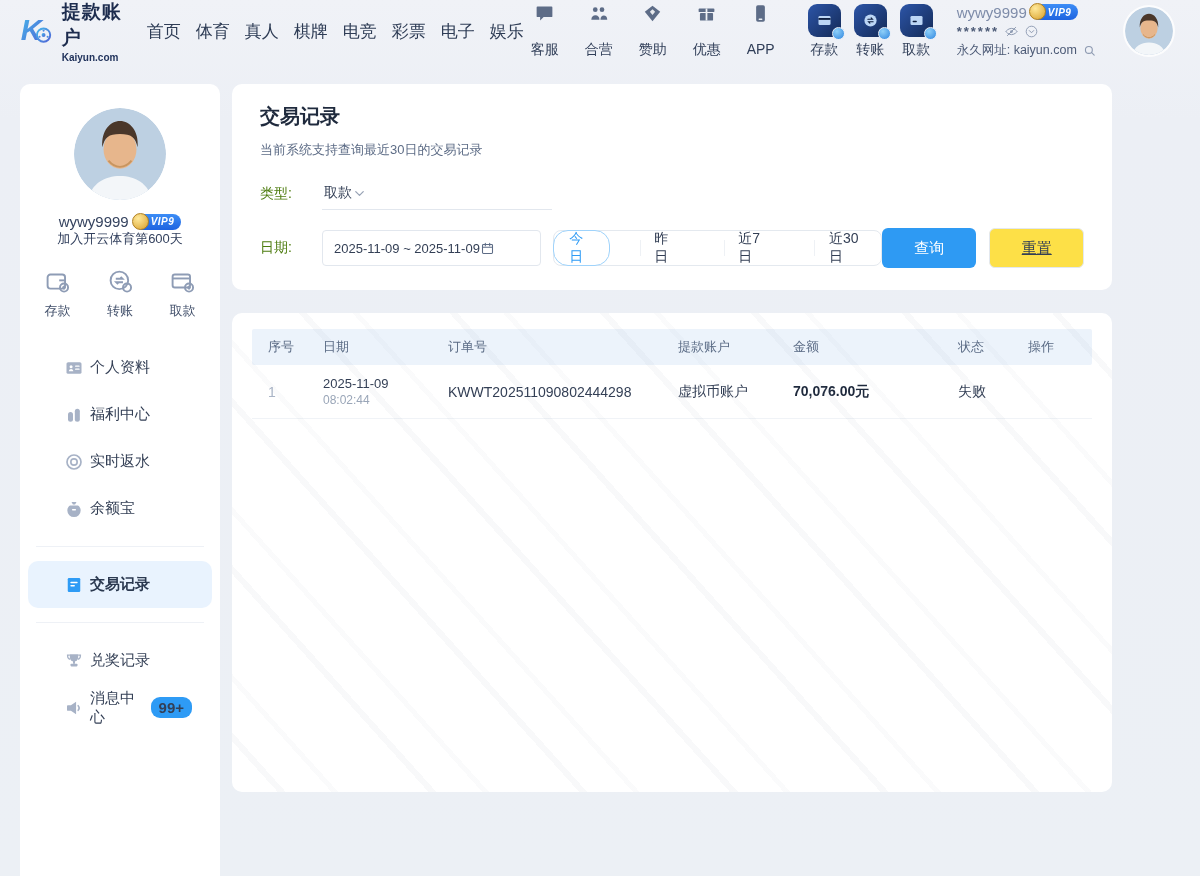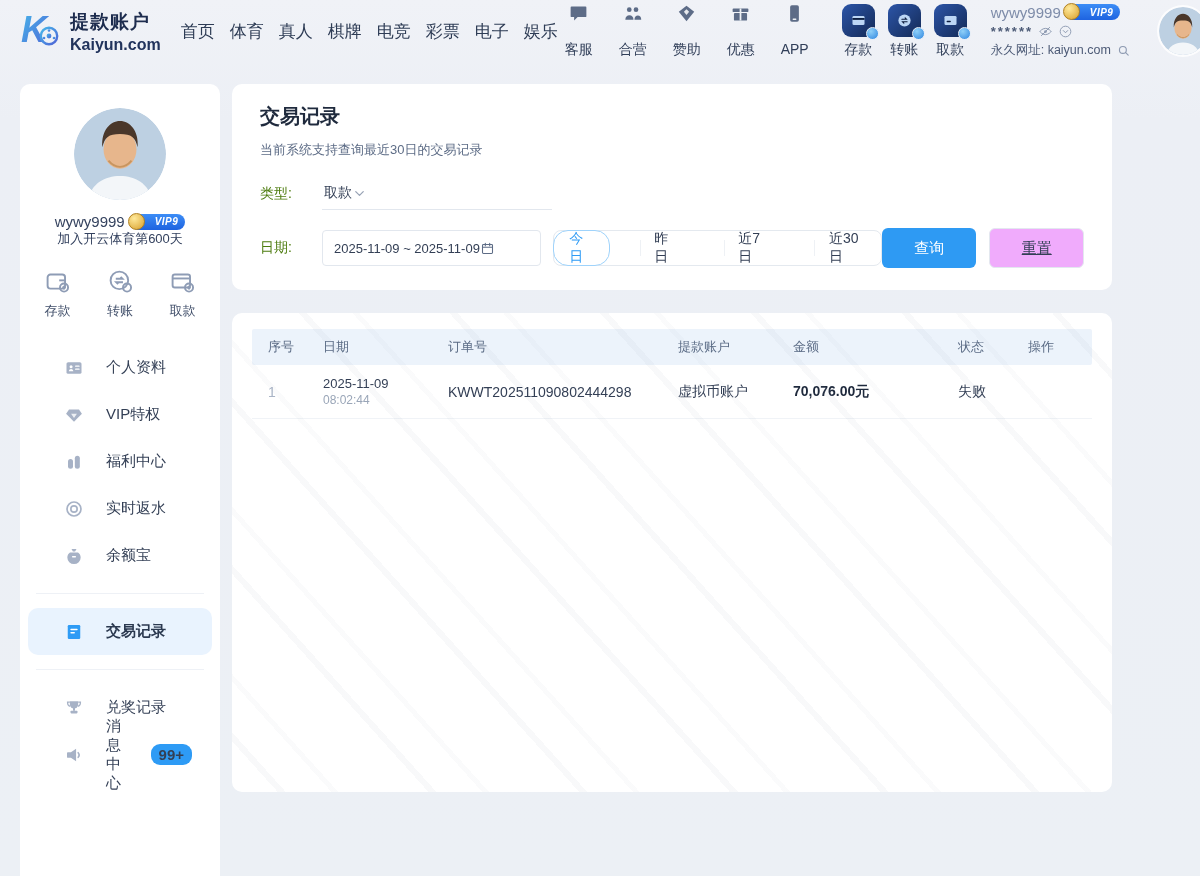--- a/index.html
+++ b/index.html
@@ -9,21 +9,21 @@
     background:linear-gradient(180deg,#f0f2f7 0%,#ecefF5 120px,#ecf0f5 100%);
     color:#333f55; overflow:hidden; position:relative;
   }
   .icn { width:1em; height:1em; display:block; }
 
   
   .topbar { height:62px; display:flex; align-items:center; padding:0 85px 0 20px; }
   .logo { display:flex; align-items:center; gap:6px; cursor:pointer; }
   .logo-mark { width:44px; height:44px; }
   .logo-cn { font-size:19px; font-weight:bold; color:#1d2c4e; letter-spacing:1px; }
-  .logo-en { font-size:16px; font-weight:bold; color:#21335c; margin-top:1px; }
+  .logo-en { font-size:10px; font-weight:bold; color:#21335c; margin-top:1px; }
   .mainnav { display:flex; gap:15px; margin-left:20px; }
   .nav-item { font-size:17px; color:#2e3c55; cursor:pointer; white-space:nowrap; }
   .topspacer { flex:1; }
   .quick-links { display:flex; gap:12px; }
   .ql-item { display:flex; flex-direction:column; align-items:center; gap:17px; cursor:pointer; width:42px; }
   .ql-item .icn { font-size:21px; color:#5d6c87; }
   .ql-item span { font-size:14px; color:#303e58; white-space:nowrap; }
   .wallet-links { display:flex; gap:13px; margin-left:26px; }
   .wl-item { display:flex; flex-direction:column; align-items:center; gap:4px; cursor:pointer; }
   .wl-icon { width:33px; height:33px; border-radius:9px; position:relative;
@@ -31,21 +31,21 @@
     display:flex; align-items:center; justify-content:center; }
   .wl-icon .icn { font-size:17px; color:#bcd6f5; }
   .wl-badge { position:absolute; right:-4px; bottom:-3px; width:13px; height:13px; border-radius:50%;
     background:radial-gradient(circle at 35% 30%,#8fd0f8,#2f86e0); border:1px solid #e6eef7; }
   .wl-item span { font-size:14px; color:#303e58; white-space:nowrap; }
 
   .user-block { margin-left:24px; display:flex; flex-direction:column; gap:3px; min-width:158px; }
   .user-line { display:flex; align-items:center; gap:5px; }
   .username { font-size:15px; color:#7e8ca9; }
   .vipbadge { position:relative; display:inline-flex; align-items:center; height:16px;
-    background:linear-gradient(180deg,#3c8df6,#1e63e0); border-radius:9px; padding:0 7px 0 24px;text-align:center; }
+    background:linear-gradient(180deg,#3c8df6,#1e63e0); border-radius:9px; padding:0 7px 0 16px;text-align:center; }
   .vipbadge .gold { position:absolute; left:-3px; top:-1px; width:17px; height:17px; border-radius:50%;
     background:radial-gradient(circle at 35% 30%,#ffe99a,#d8a02c); border:1px solid #b07f1e; }
   .vipbadge b { font-size:10px; color:#fff; font-style:italic; letter-spacing:.5px; }
   .masked { font-size:13px; letter-spacing:2px; color:#4c5a76; font-weight:bold; }
   .user-line .mini { font-size:15px; color:#8d9ab1; cursor:pointer; }
   .sitenote { font-size:12.5px; color:#4c5a76; }
   .avatar-ring { width:48px; height:48px; border-radius:50%; margin-left:10px; overflow:hidden; flex:none;
     box-shadow:0 0 0 2px rgba(255,255,255,.8); cursor:pointer; }
 
   
@@ -56,21 +56,21 @@
   .side-avatar { width:92px; height:92px; border-radius:50%; margin:0 auto; overflow:hidden; }
   .side-name { display:flex; align-items:center; justify-content:center; gap:6px; margin-top:13px; }
   .side-name .nm { font-size:15px; color:#35435f; }
   .side-join { text-align:center; font-size:13px; color:#33415e; margin-top:0; }
   .side-actions { display:flex; justify-content:space-between; padding:0 24px; margin-top:20px; }
   .sa-item { display:flex; flex-direction:column; align-items:center; gap:7px; cursor:pointer; }
   .sa-item .icn { font-size:27px; color:#8e9cb5; }
   .sa-item span { font-size:13px; color:#42506b; }
   .menu { margin-top:24px; }
   .menu-divider { border-top:1px solid #eef1f6; margin:14px 16px; }
-  .menu-item { display:flex; align-items:center; gap:22px; height:47px; padding-left:36px; cursor:pointer; margin:0 8px; border-radius:10px; }
+  .menu-item { display:flex; align-items:center; gap:6px; height:47px; padding-left:36px; cursor:pointer; margin:0 8px; border-radius:10px; }
   .menu-item .icn { font-size:20px; color:#a7b2c6; flex:none; }
   .menu-item span { font-size:15px; color:#333f55; }
   .menu-item.active { background:#e9f3fe; }
   .menu-item.active .icn { color:#2e9bf5; }
   .menu-item.active span { color:#2b3950; font-weight:bold; }
   .menu-badge { margin-left:auto; margin-right:20px; background:#2e9bf5; color:#fff; font-size:11px;
     padding:2px 8px; border-radius:9px; font-weight:bold; }
 
   
   .main { width:880px; display:flex; flex-direction:column; gap:23px; }
@@ -87,21 +87,21 @@
   .dateinput .val { font-size:13px; color:#333f55; }
   .dateinput .icn { margin-left:auto; font-size:15px; color:#5d6c86; }
   .segmented { display:flex; align-items:stretch; height:36px; border:1px solid #e4e9ef; border-radius:8px; background:#fff; margin-left:12px; }
   .seg { display:flex; align-items:center; padding:0 14.5px; font-size:14px; color:#333f55; cursor:pointer; position:relative;margin-left:31px; }
   .seg + .seg::before { content:""; position:absolute; left:0; top:9px; bottom:9px; width:1px; background:#eef1f5; }
   .seg.active { border:1px solid #9fd3fb; border-radius:15px; color:#2e9bf5; margin:-1px; padding:0 15.5px; background:#fff; z-index:1; }
   .seg.active::before { display:none; }
   .f-spacer { flex:1; }
   .btn { height:40px; width:100px; border-radius:6px; font-size:15px; cursor:pointer; font-family:inherit; }
   .btn-primary { background:#2e9af3; border:none; color:#fff; }
-  .btn-ghost { background:#f0abfc; border:1px solid #e3e8ef; color:#333f55; margin-left:13px;text-decoration:underline; }
+  .btn-ghost { background:#fde047; border:1px solid #e3e8ef; color:#333f55; margin-left:13px;text-decoration:underline; }
 
   .table-card { height:479px; padding:16px 20px; position:relative; overflow:hidden; }
   .watermark { position:absolute; inset:0; pointer-events:none;
     background:repeating-linear-gradient(48deg, transparent 0 34px, rgba(120,132,155,.05) 34px 40px,
       transparent 40px 74px, rgba(120,132,155,.035) 74px 79px, transparent 79px 112px); }
   .tgrid { display:grid; grid-template-columns:55px 125px 230px 115px 165px 70px 1fr; align-items:center; padding-left:16px; }
   .thead { background:#ecf3fb; height:36px; border-radius:2px; }
   .thead div { font-size:13px; color:#5a6b85; }
   .trow { height:54px; border-bottom:1px solid #f0f3f7; font-size:14px; color:#333f55; }
   .c-index { color:#a9b4c6; }
@@ -330,27 +330,20 @@
             <rect x="3" y="5" width="18" height="14" rx="2"></rect>
             <circle cx="8.5" cy="10.5" r="1.8" fill="#fff"></circle>
             <path d="M5.8 15.8c.3-1.7 1.4-2.5 2.7-2.5s2.4.8 2.7 2.5z" fill="#fff"></path>
             <rect x="13.2" y="9" width="5.6" height="1.6" rx=".8" fill="#fff"></rect>
             <rect x="13.2" y="12.6" width="5.6" height="1.6" rx=".8" fill="#fff"></rect>
           </svg>
           <span>个人资料</span>
         </div>
         <div class="menu-item">
           <svg class="icn" viewBox="0 0 24 24" fill="currentColor">
-            <path d="M6 5.5h12l3.5 5L12 20 2.5 10.5z"></path>
-            <path d="m8.5 10.5 3.5 5 3.5-5z" fill="#fff" opacity=".8"></path>
-          </svg>
-          <span>VIP特权</span>
-        </div>
-        <div class="menu-item">
-          <svg class="icn" viewBox="0 0 24 24" fill="currentColor">
             <rect x="4.8" y="8.5" width="6" height="11.5" rx="3"></rect>
             <rect x="13" y="4.5" width="6" height="15.5" rx="3"></rect>
           </svg>
           <span>福利中心</span>
         </div>
         <div class="menu-item">
           <svg class="icn" viewBox="0 0 24 24" fill="currentColor">
             <g fill="none" stroke="currentColor" stroke-width="2">
               <circle cx="12" cy="12" r="8.4"></circle>
               <circle cx="12" cy="12" r="3.8"></circle>

